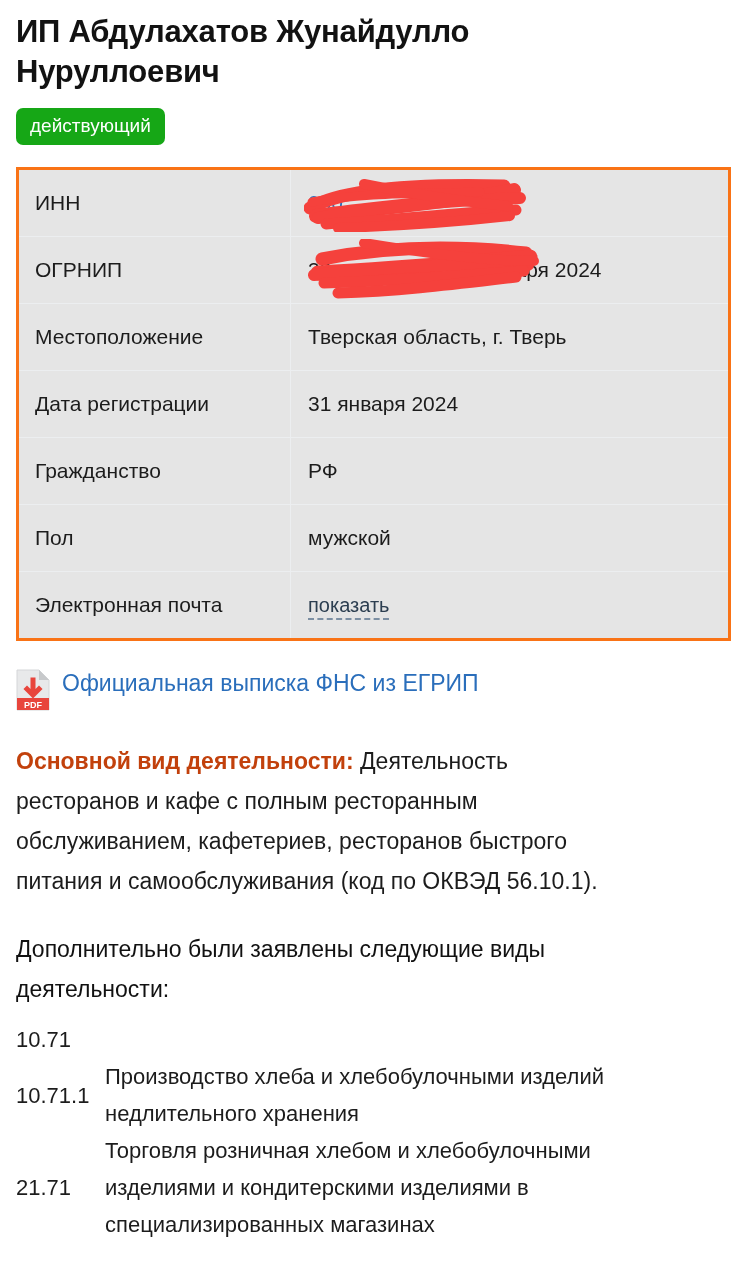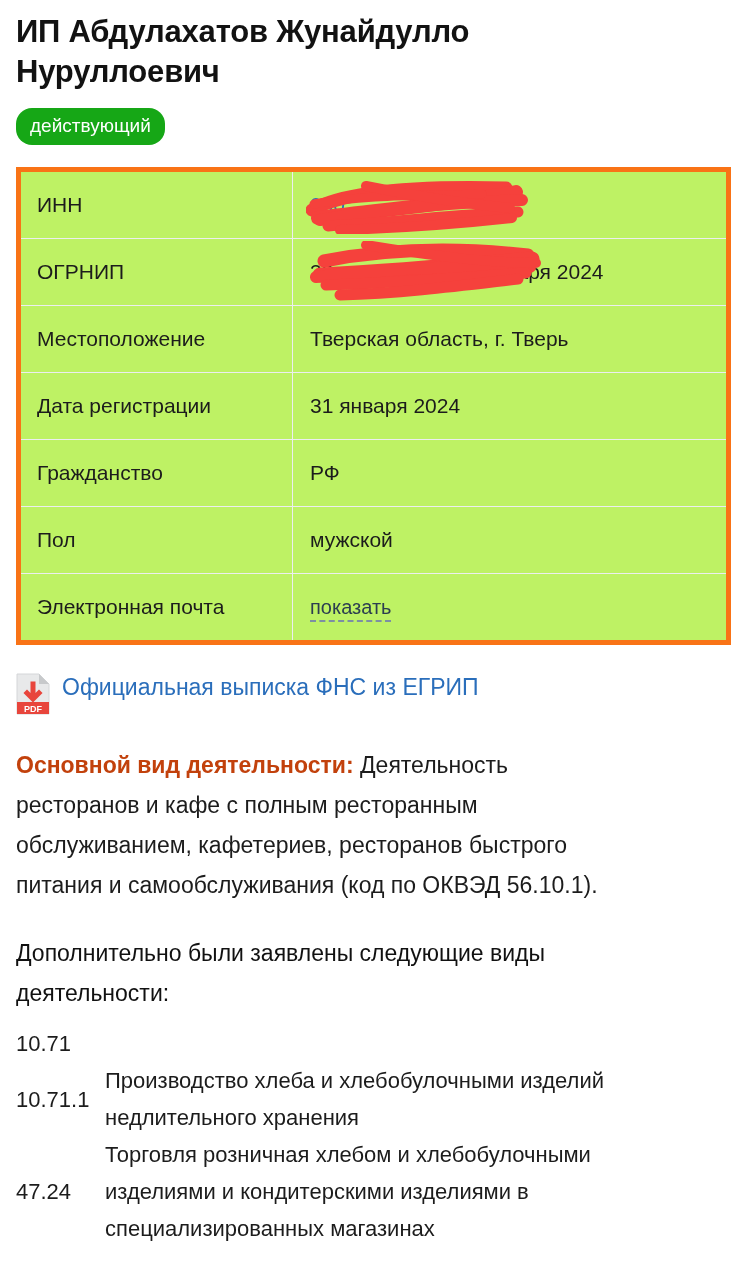--- a/index.html
+++ b/index.html
@@ -40,30 +40,30 @@
     margin-top: 16px;
     margin-bottom: 22px;
   }
   .badge {
     display: inline-block;
     background: #16a716;
     color: #ffffff;
     font-size: 19px;
     line-height: 19px;
     padding: 8px 14px 10px 14px;
-    border-radius: 16px;
+    border-radius: 7px;
   }
 
   
   .info-table {
     width: 715px;
     border-collapse: collapse;
-    border: 5px solid #f97316;
+    border: 3px solid #f97316;
     table-layout: fixed;
-    background: #bef264;
+    background: #e5e5e5;
   }
   .info-table tr { border-bottom: 1px solid #eceef0; }
   .info-table tr:last-child { border-bottom: none; }
   .info-table td {
     padding: 18px 0 18px 16px;
     font-size: 21px;
     line-height: 26px;
     color: #1c1c1c;
     vertical-align: middle;
     height: 30px;
@@ -262,18 +262,18 @@
 
   <ul class="okved-list">
     <li class="okved-item">
       <span class="okved-code">10.71</span>
     </li>
     <li class="okved-item">
       <span class="okved-code">10.71.1</span>
       <span class="okved-name">Производство хлеба и хлебобулочными изделий недлительного хранения</span>
     </li>
     <li class="okved-item">
-      <span class="okved-code">47.24</span>
+      <span class="okved-code">21.71</span>
       <span class="okved-name">Торговля розничная хлебом и хлебобулочными изделиями и кондитерскими изделиями в специализированных магазинах</span>
     </li>
   </ul>
 
 </div>
 
 </body></html>

